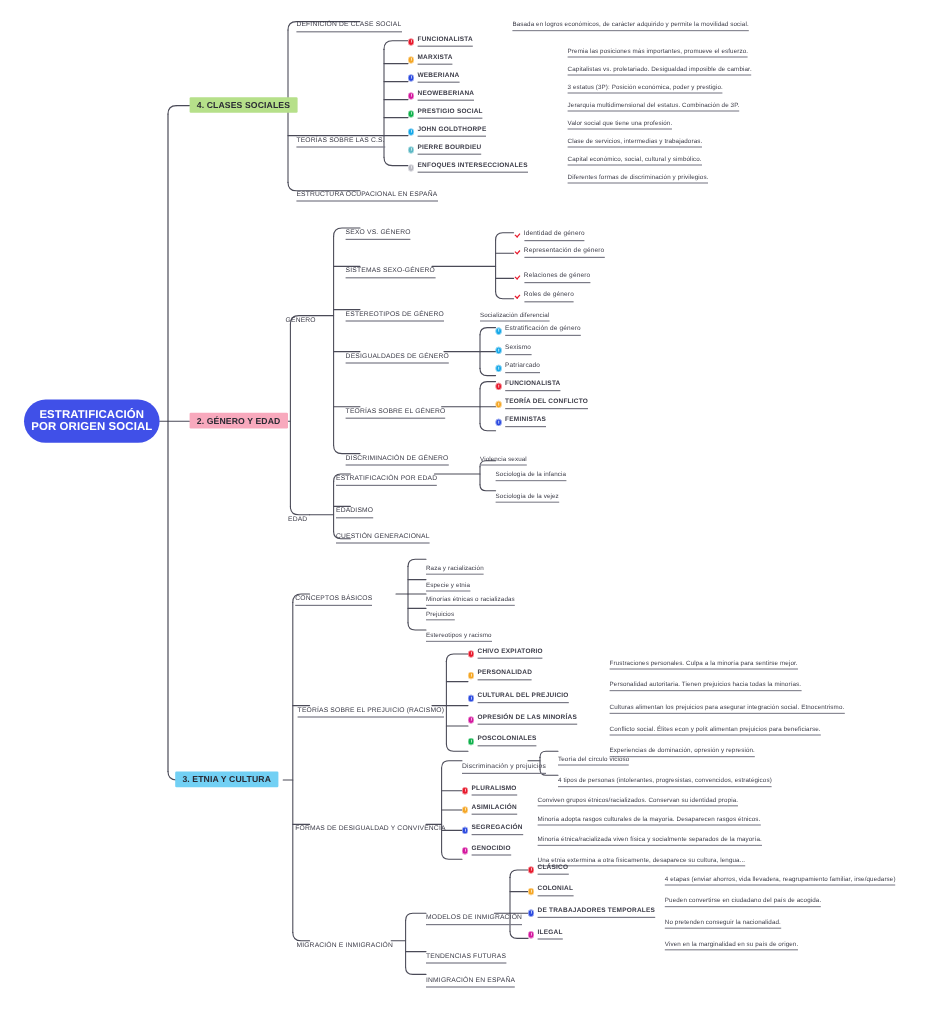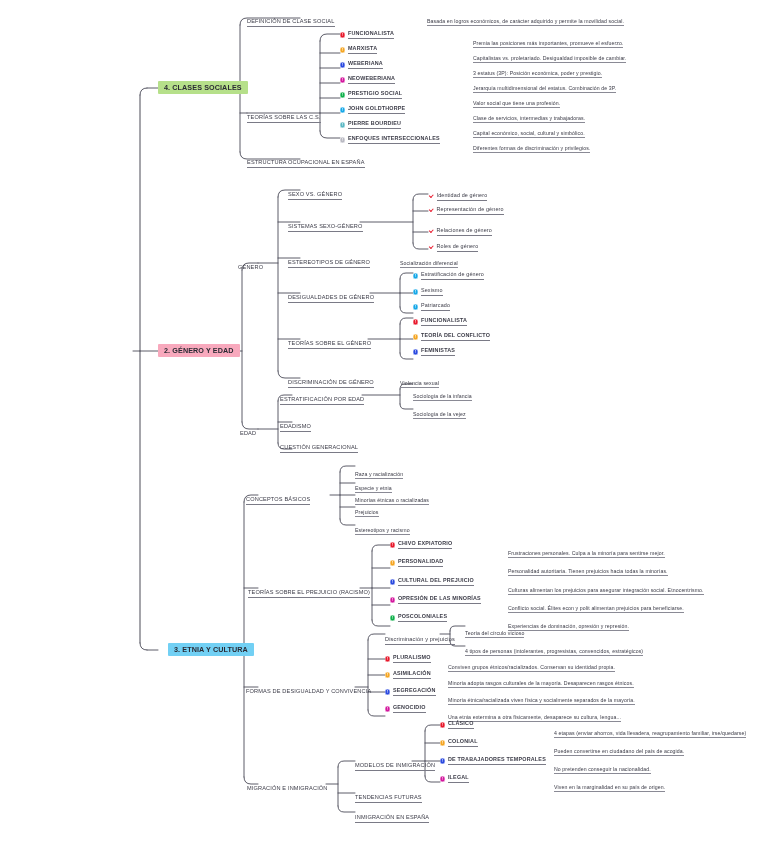--- a/index.html
+++ b/index.html
@@ -207,20 +207,24 @@
 
       <path d="M412 761 L425 761"></path>
       <path d="M425 731 L425 776"></path>
       <path d="M425 731 q0 -6 6 -6 L440 725"></path>
       <path d="M425 776 q0 6 6 6 L440 782"></path>
       <path d="M425 743 L440 743"></path>
         <path d="M425 761 L440 761"></path>
     </g>
   </svg>
 
+  <div class="node root">
+    <span>ESTRATIFICACIÓN</span>
+    <span>POR ORIGEN SOCIAL</span>
+  </div>
 
   <div class="node chip green" style="left:158px;top:81px;">
     <span>4. CLASES SOCIALES</span>
   </div>
 
   <div class="node" style="left:247px;top:10px;">
     <span class="lbl">DEFINICIÓN DE CLASE SOCIAL</span>
   </div>
   <div class="node" style="left:427px;top:10px;">
     <span class="desc">Basada en logros económicos, de carácter adquirido y permite la movilidad social.</span>
@@ -386,21 +390,21 @@
   <div class="node" style="left:413px;top:403px;">
     <span class="desc">Sociología de la vejez</span>
   </div>
   <div class="node" style="left:280px;top:415px;">
     <span class="lbl">EDADISMO</span>
   </div>
   <div class="node" style="left:280px;top:436px;">
     <span class="lbl">CUESTIÓN GENERACIONAL</span>
   </div>
 
-  <div class="node chip blue" style="left:168px;top:643px;text-align:center;">
+  <div class="node chip blue" style="left:146px;top:643px;text-align:center;">
     <span>3. ETNIA Y CULTURA</span>
   </div>
 
   <div class="node" style="left:246px;top:488px;">
     <span class="lbl">CONCEPTOS BÁSICOS</span>
   </div>
   <div class="node" style="left:355px;top:463px;">
     <span class="desc">Raza y racialización</span>
   </div>
   <div class="node" style="left:355px;top:477px;">

